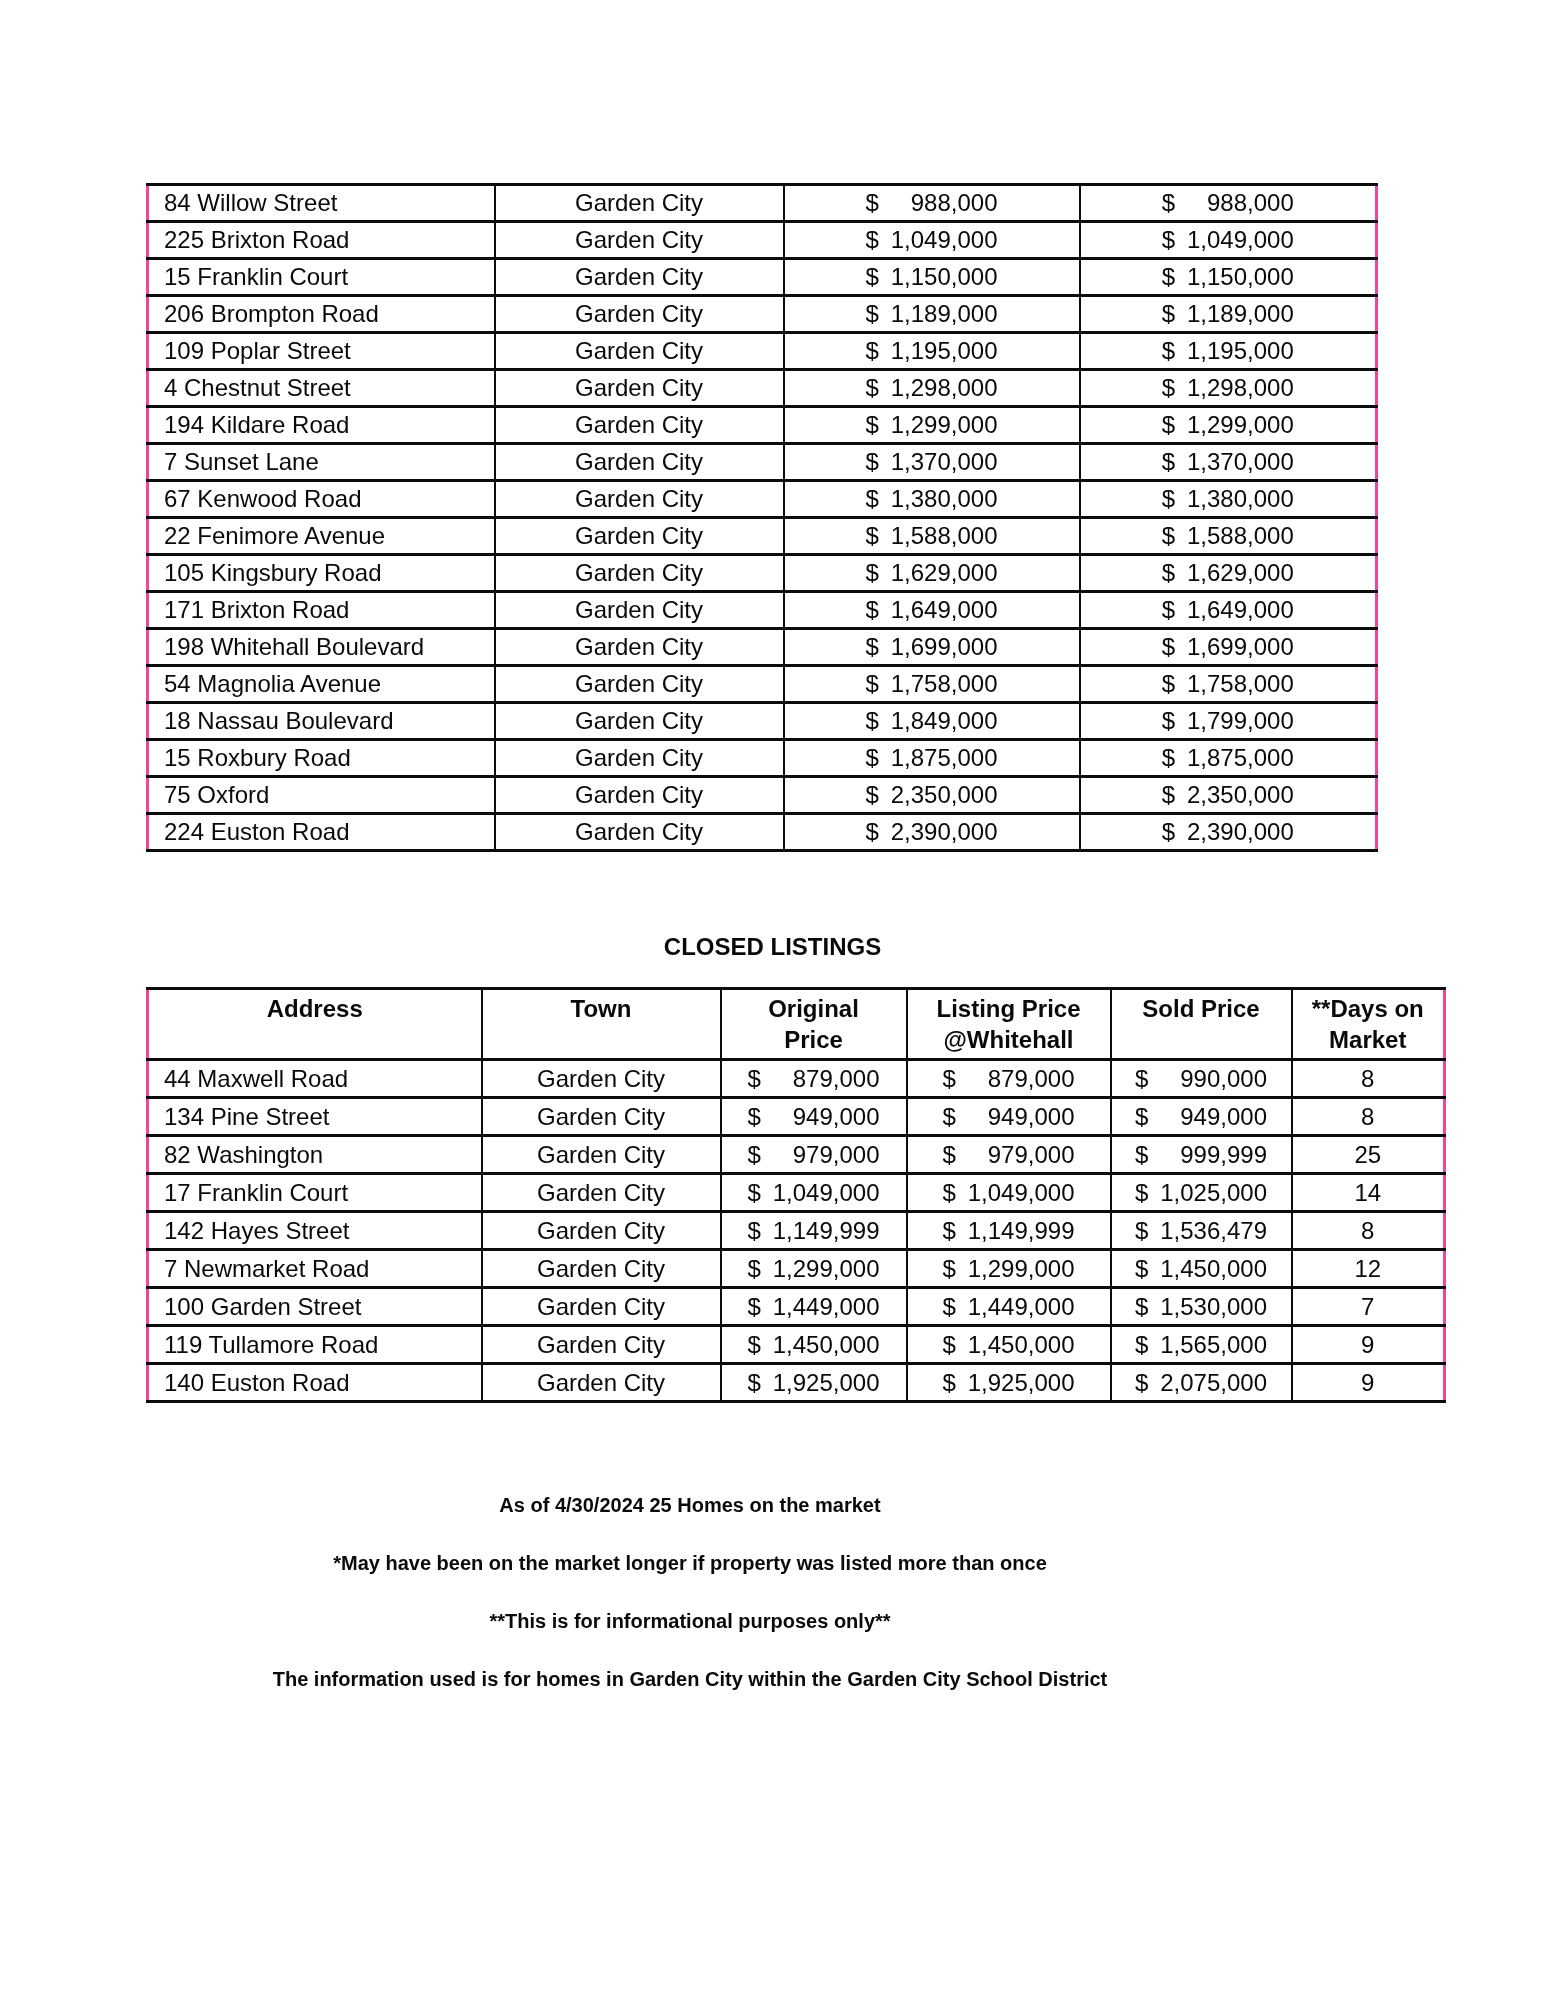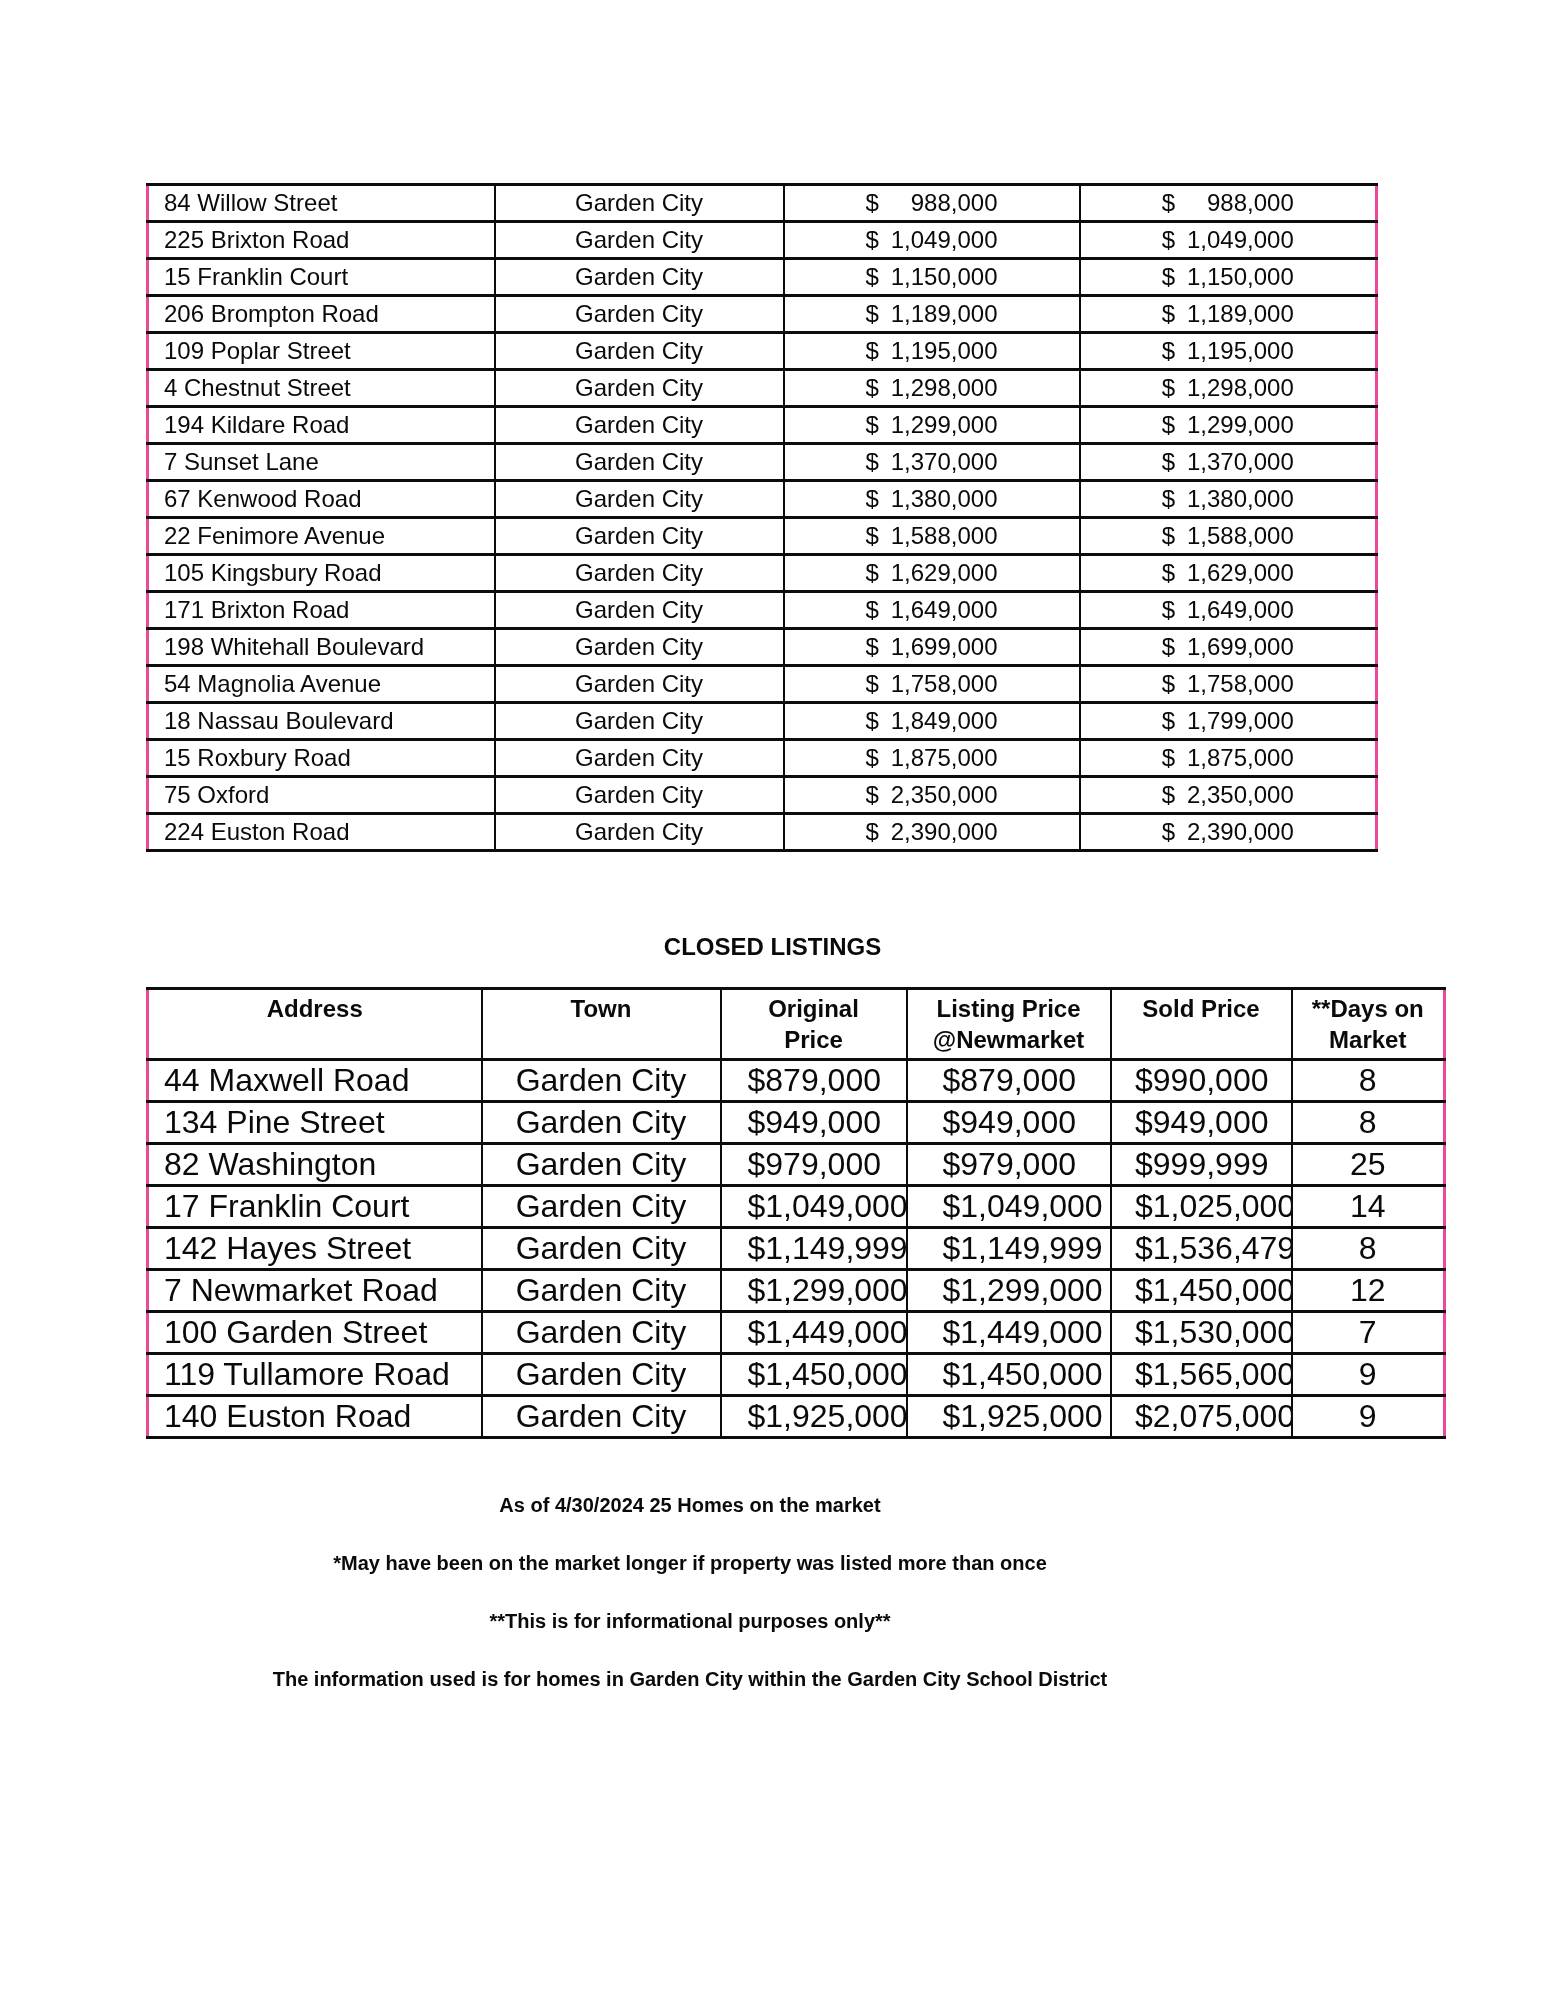--- a/index.html
+++ b/index.html
@@ -21,21 +21,21 @@
   table.grid td, table.grid th{
     border:2px solid #0c0c0c;
     border-top-width:3px;
     border-bottom-width:3px;
     overflow:hidden;
     white-space:nowrap;
   }
   #active-table{ left:146px; top:183px; width:1229px; }
   #active-table td{ height:32px; font-size:24px; vertical-align:middle; }
   #closed-table{ left:146px; top:987px; width:1297px; }
-  #closed-table td{ height:33px; font-size:32px; vertical-align:middle; }
+  #closed-table td{ height:33px; font-size:24px; vertical-align:middle; }
   #closed-table th{
     height:64px;
     vertical-align:top;
     font-size:24px;
     font-weight:700;
     line-height:31px;
     padding-top:3px;
   }
   .ct-text{ text-align:left; padding-left:15px; }
   .ct-center{ text-align:center; }
@@ -312,21 +312,21 @@
           </th>
           <th>
             <div>Town</div>
           </th>
           <th>
             <div>Original</div>
             <div>Price</div>
           </th>
           <th>
             <div>Listing Price</div>
-            <div>@Newmarket</div>
+            <div>@Whitehall</div>
           </th>
           <th>
             <div>Sold Price</div>
           </th>
           <th>
             <div>**Days on</div>
             <div>Market</div>
           </th>
         </tr>
       </thead>

